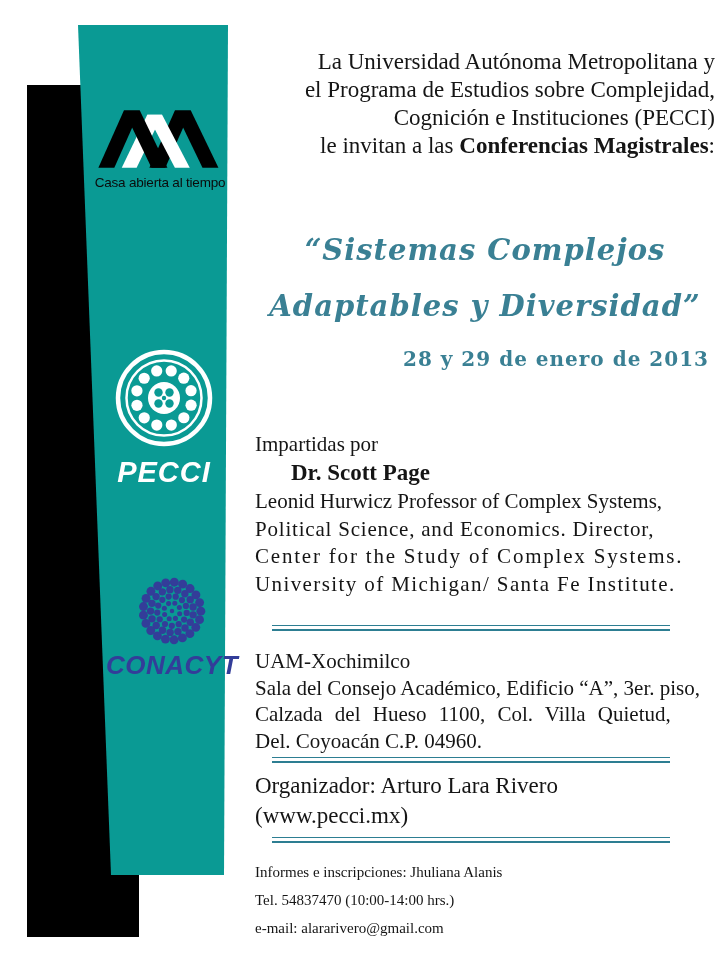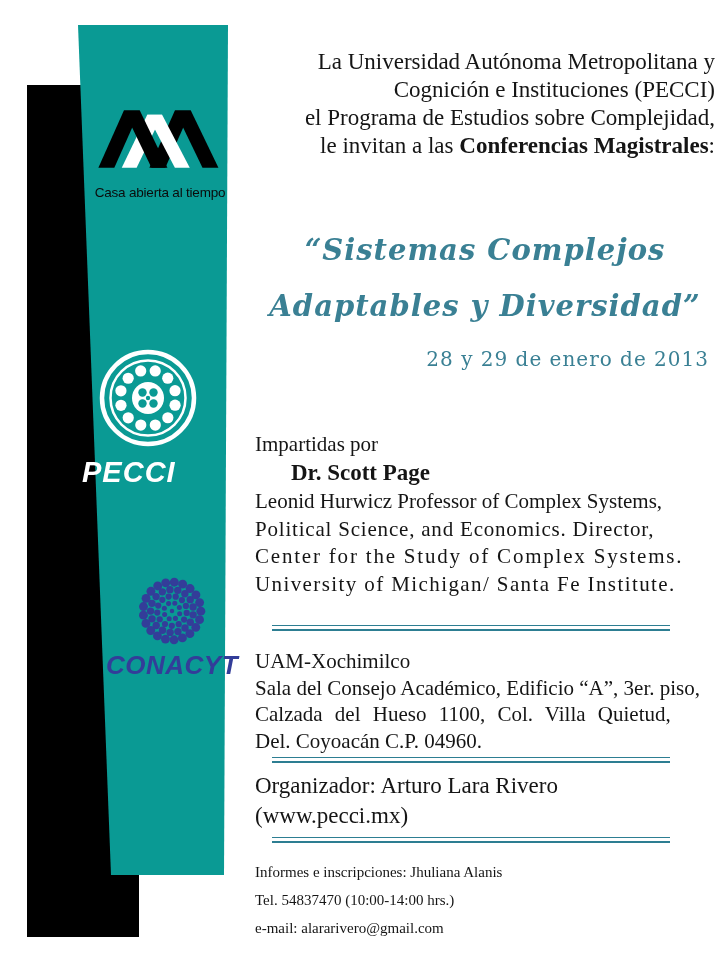--- a/index.html
+++ b/index.html
@@ -6,24 +6,24 @@
   .page {
     position:relative; width:720px; height:960px; background:#ffffff;
     overflow:hidden; font-family:"Liberation Serif", serif; color:#151515;
   }
   .bands { position:absolute; left:0; top:0; }
 
   
   .uam { position:absolute; left:92px; top:104px; width:136px; text-align:center; }
   .uam svg { display:block; margin:0 auto; }
   .uam-tagline {
-    margin-top:13px; font-family:"Liberation Sans", sans-serif;
+    margin-top:3px; font-family:"Liberation Sans", sans-serif;
     font-size:13.5px; letter-spacing:-0.2px; color:#0b0b0b; white-space:nowrap;
   }
-  .pecci { position:absolute; left:82px; top:348px; width:132px; }
+  .pecci { position:absolute; left:98px; top:348px; width:132px; text-align:center; }
   .pecci svg { display:block; margin:0 auto; }
   .pecci-label {
     margin-top:8px; font-family:"Liberation Sans", sans-serif;
     font-weight:bold; font-style:italic; font-size:29px; letter-spacing:1px; color:#ffffff;
   }
   .conacyt { position:absolute; left:104px; top:574px; width:136px; text-align:center; }
   .conacyt svg { display:block; margin:0 auto; }
   .conacyt-label {
     margin-top:2px; font-family:"Liberation Sans", sans-serif;
     font-weight:bold; font-style:italic; font-size:26px; letter-spacing:0.5px;
@@ -33,21 +33,21 @@
   
   .col { position:absolute; left:255px; top:48px; width:460px; }
   .hdr { text-align:right; font-size:23px; line-height:28px; }
   .title {
     margin-top:62px; text-align:center;
     font-family:"DejaVu Serif", serif; font-weight:bold; font-style:italic;
     font-size:29px; line-height:56px; letter-spacing:1px; color:#3A8094; white-space:nowrap;
   }
   .date {
     margin-top:12px; text-align:right; padding-right:6px;
-    font-family:"DejaVu Serif", serif; font-weight:normal;
+    font-family:"DejaVu Serif", serif; font-weight:bold;
     font-size:20px; line-height:26px; letter-spacing:1px; color:#3A8094;
   }
   .speaker { margin-top:58px; font-size:21px; line-height:27.5px; }
   .speaker .intro { line-height:28px; }
   .speaker .name { font-size:23px; font-weight:bold; line-height:30px;margin-left:36px; }
   .sp1 { letter-spacing:0.8px; }
   .ls1 { letter-spacing:1.8px; }
   .ls2 { letter-spacing:1.4px; }
   .ws1 { word-spacing:7px; }
   .dbl-rule {
@@ -175,22 +175,22 @@
           <circle cx="52.73" cy="88.90" r="6" fill="#333D99"></circle>
         </g>
     </svg>
     <div class="conacyt-label">CONACYT</div>
   </div>
 
   <div class="col">
 
     <div class="hdr">
       <div>La Universidad Autónoma Metropolitana y</div>
+      <div>el Programa de Estudios sobre Complejidad,</div>
       <div>Cognición e Instituciones (PECCI)</div>
-      <div>el Programa de Estudios sobre Complejidad,</div>
       <div><span>le invitan a las </span><b>Conferencias Magistrales</b><span>:</span></div>
     </div>
 
     <div class="title">
       <div>“Sistemas Complejos</div>
       <div>Adaptables y Diversidad”</div>
     </div>
 
     <div class="date">28 y 29 de enero de 2013</div>
 

